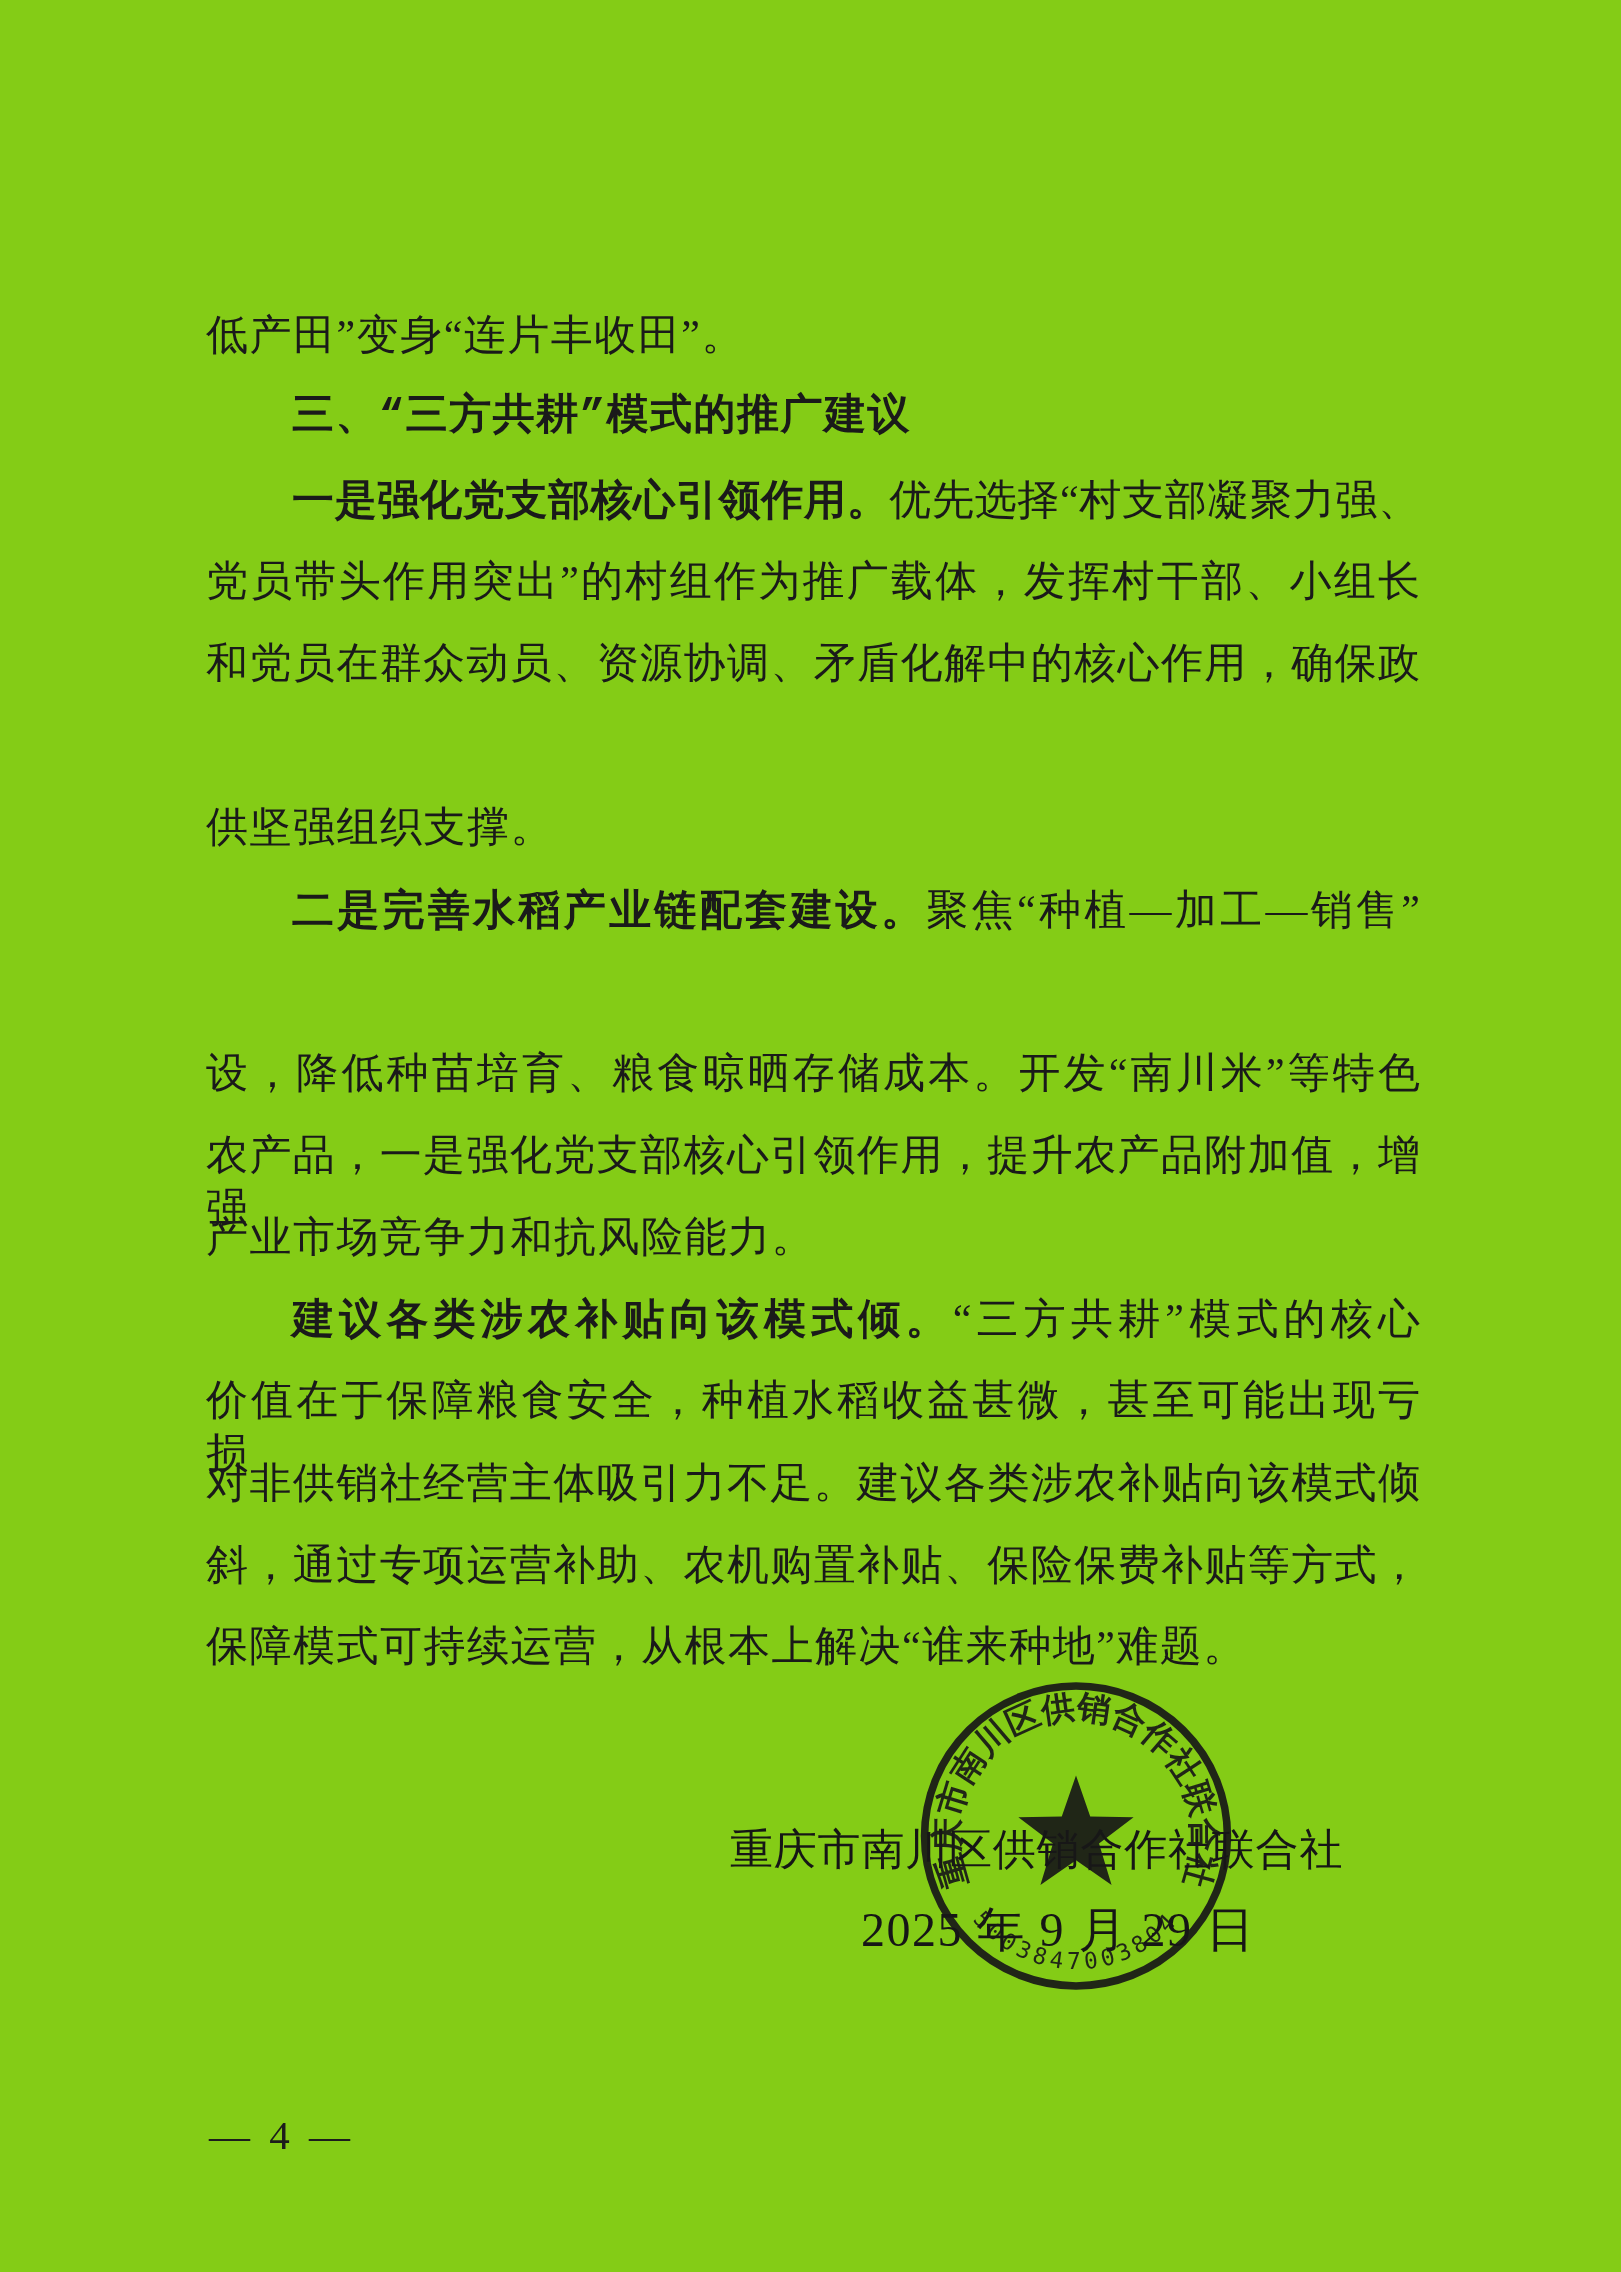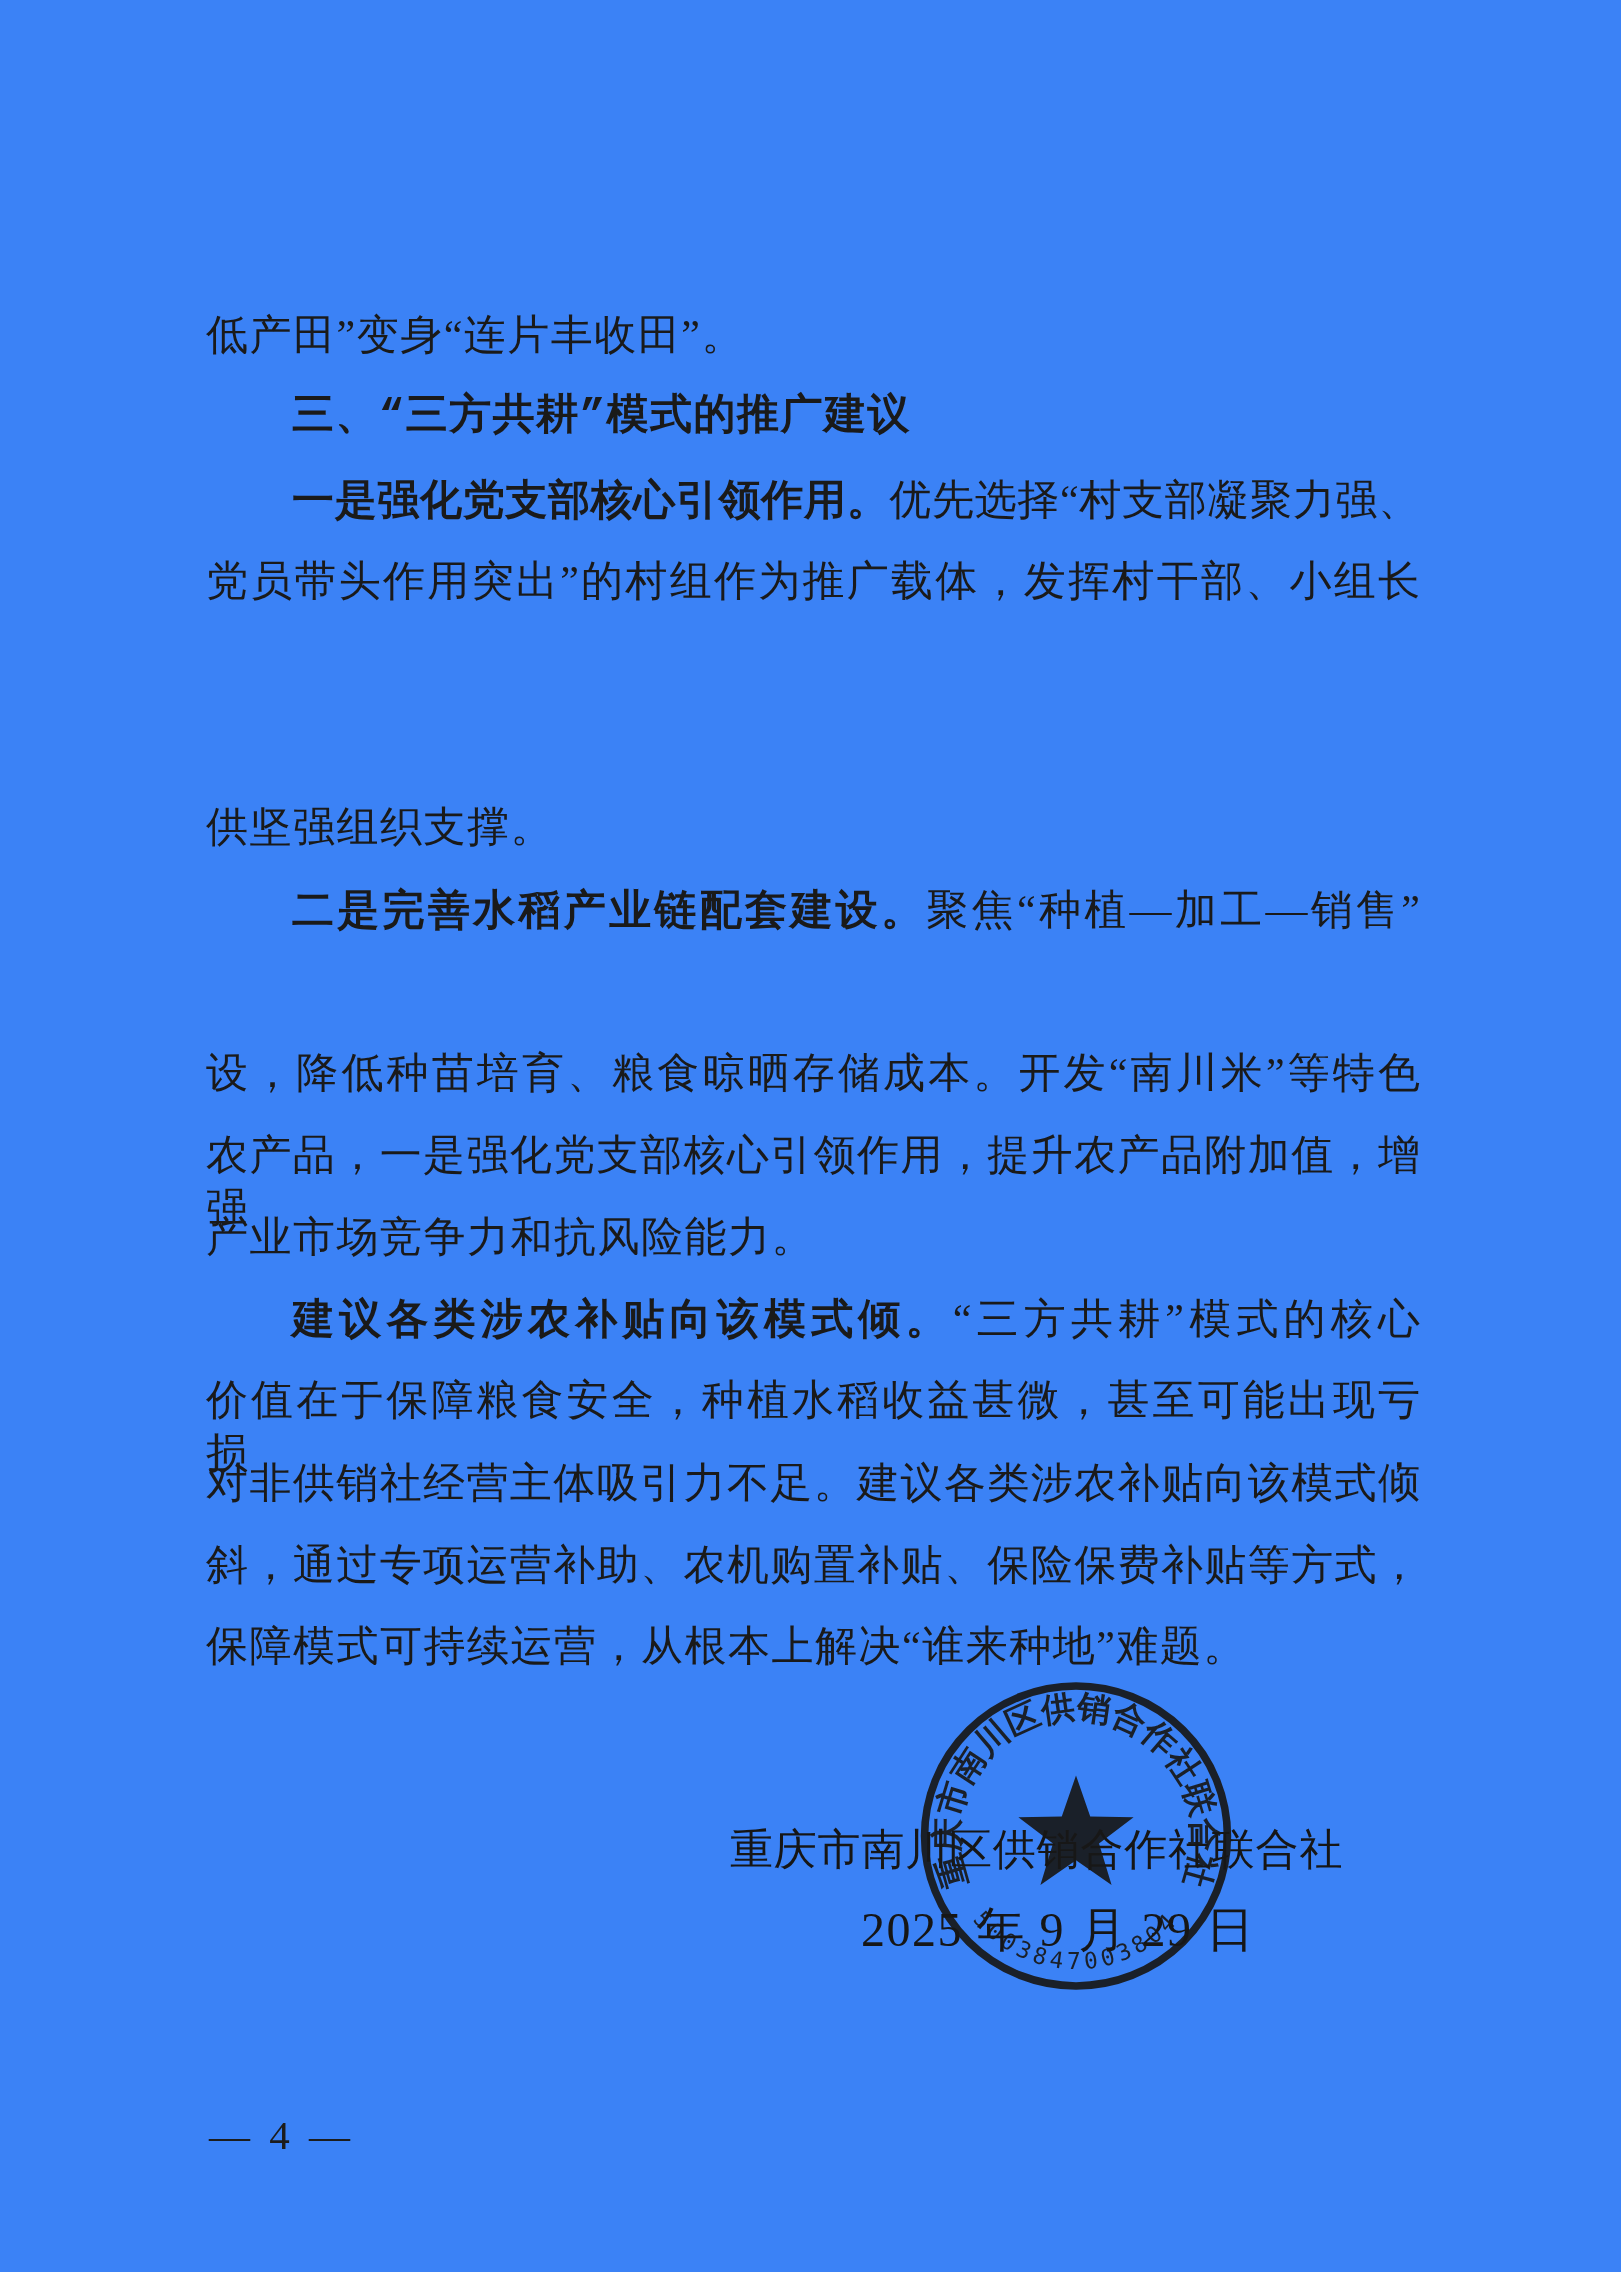--- a/index.html
+++ b/index.html
@@ -4,21 +4,21 @@
 <style>
   html,body{margin:0;padding:0;}
   body{
     width:1621px;height:2273px;
     background:#ffffff;
     font-family:"Liberation Serif", serif;
     color:#1a1a1a;
     position:relative;
     overflow:hidden;
   }
-  .page{position:absolute;inset:0;background:#3b82f6;}
+  .page{position:absolute;inset:0;background:#84cc16;}
   .line{
     position:absolute;
     left:206px;
     width:1214px;
     font-size:42px;
     line-height:53px;
     letter-spacing:1.5px;
     white-space:nowrap;
     color:#1a1a1a;
   }
@@ -76,20 +76,21 @@
 <body>
 
 <div class="page">
 
   <div class="line" style="top:309px"><span>低产田”变身“连片丰收田”。</span></div>
 
   <div class="line heading indent" style="top:391px"><span>三、“三方共耕”模式的推广建议</span></div>
 
   <div class="line fill indent" style="top:473px"><span class="lead">一是强化党支部核心引领作用。</span><span>优先选择“村支部凝聚力强、</span></div>
   <div class="line fill" style="top:555px"><span>党员带头作用突出”的村组作为推广载体，发挥村干部、小组长</span></div>
+  <div class="line fill" style="top:637px"><span>和党员在群众动员、资源协调、矛盾化解中的核心作用，确保政</span></div>
   <div class="line" style="top:801px"><span>供坚强组织支撑。</span></div>
 
   <div class="line fill indent" style="top:883px"><span class="lead">二是完善水稻产业链配套建设。</span><span>聚焦“种植—加工—销售”</span></div>
   <div class="line fill" style="top:1047px"><span>设，降低种苗培育、粮食晾晒存储成本。开发“南川米”等特色</span></div>
   <div class="line fill" style="top:1129px"><span>农产品，一是强化党支部核心引领作用，提升农产品附加值，增强</span></div>
   <div class="line" style="top:1211px"><span>产业市场竞争力和抗风险能力。</span></div>
 
   <div class="line fill indent" style="top:1292px"><span class="lead">建议各类涉农补贴向该模式倾。</span><span>“三方共耕”模式的核心</span></div>
   <div class="line fill" style="top:1374px"><span>价值在于保障粮食安全，种植水稻收益甚微，甚至可能出现亏损，</span></div>
   <div class="line fill" style="top:1457px"><span>对非供销社经营主体吸引力不足。建议各类涉农补贴向该模式倾</span></div>

